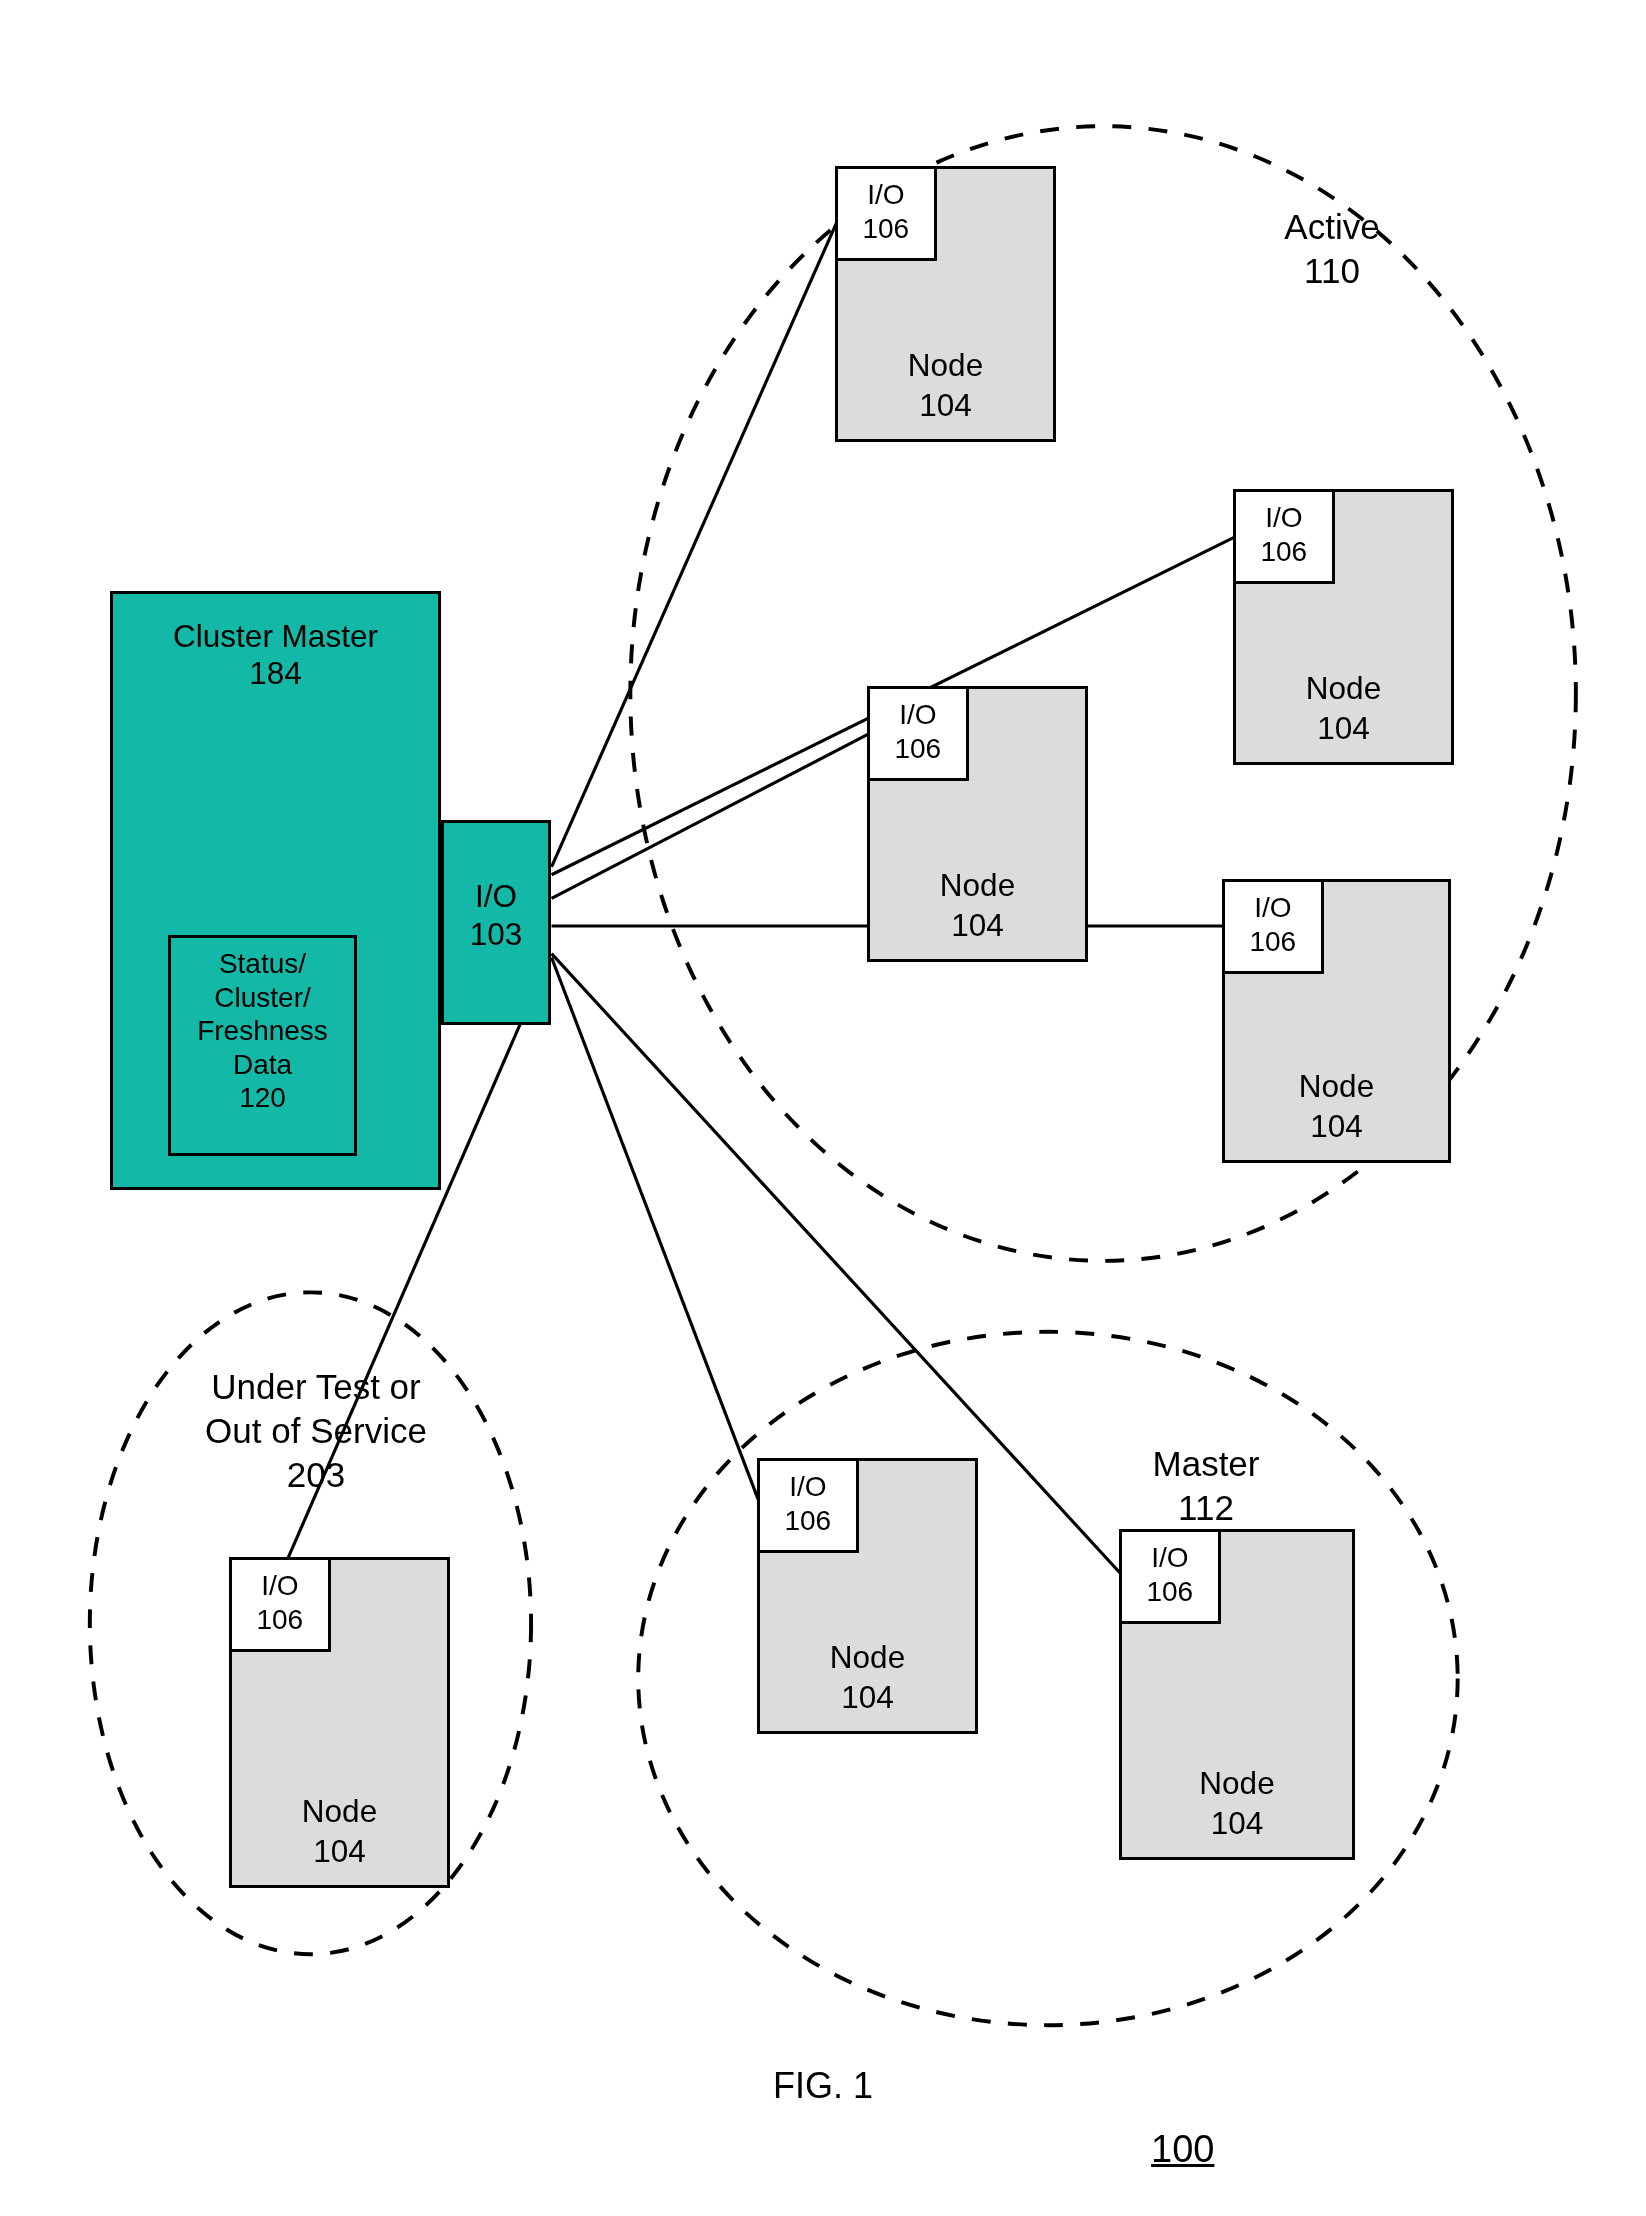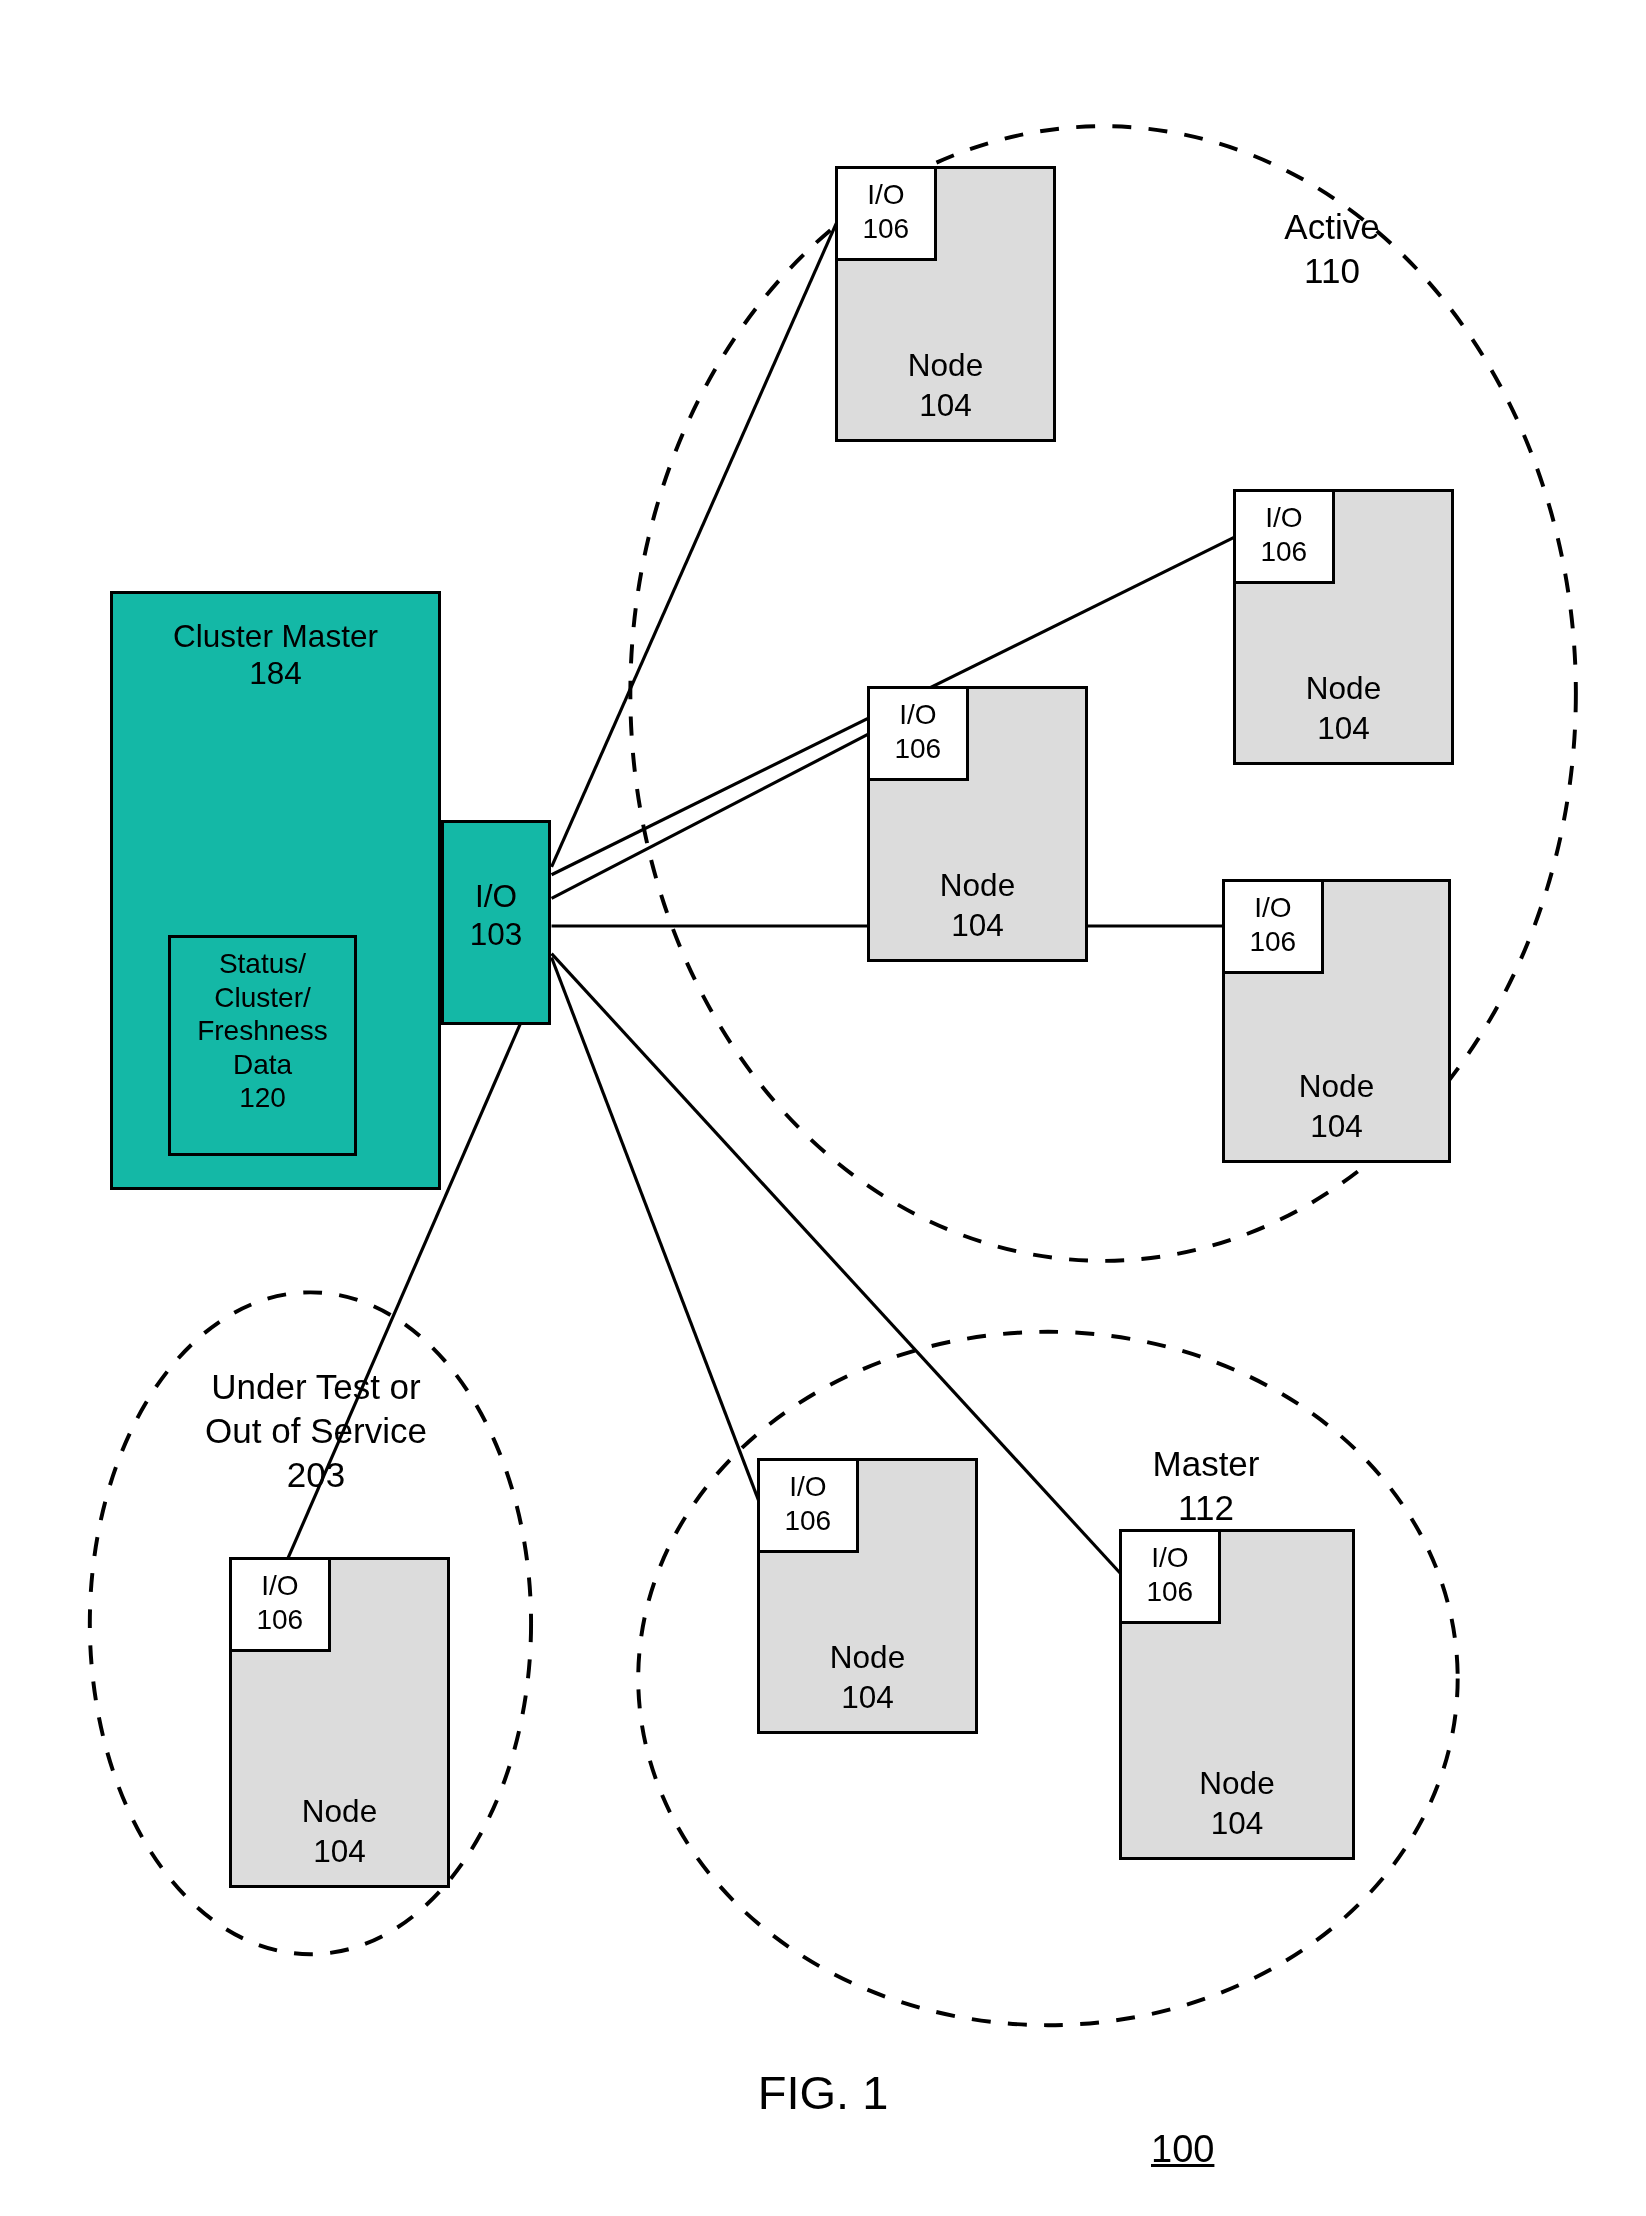--- a/index.html
+++ b/index.html
@@ -47,21 +47,21 @@
     text-align: center;
     font-size: 31.5px;
     line-height: 1.25;
   }
   .group-label {
     text-align: center;
     font-size: 35px;
     line-height: 1.25;
   }
   .fig-label {
-    font-size: 47px;
+    font-size: 36px;
     text-align: center;
   }
   .fig-num {
     font-size: 38px;
     text-decoration: underline;
   }
   svg.overlay {
     position: absolute;
     top: 0; left: 0;
   }

